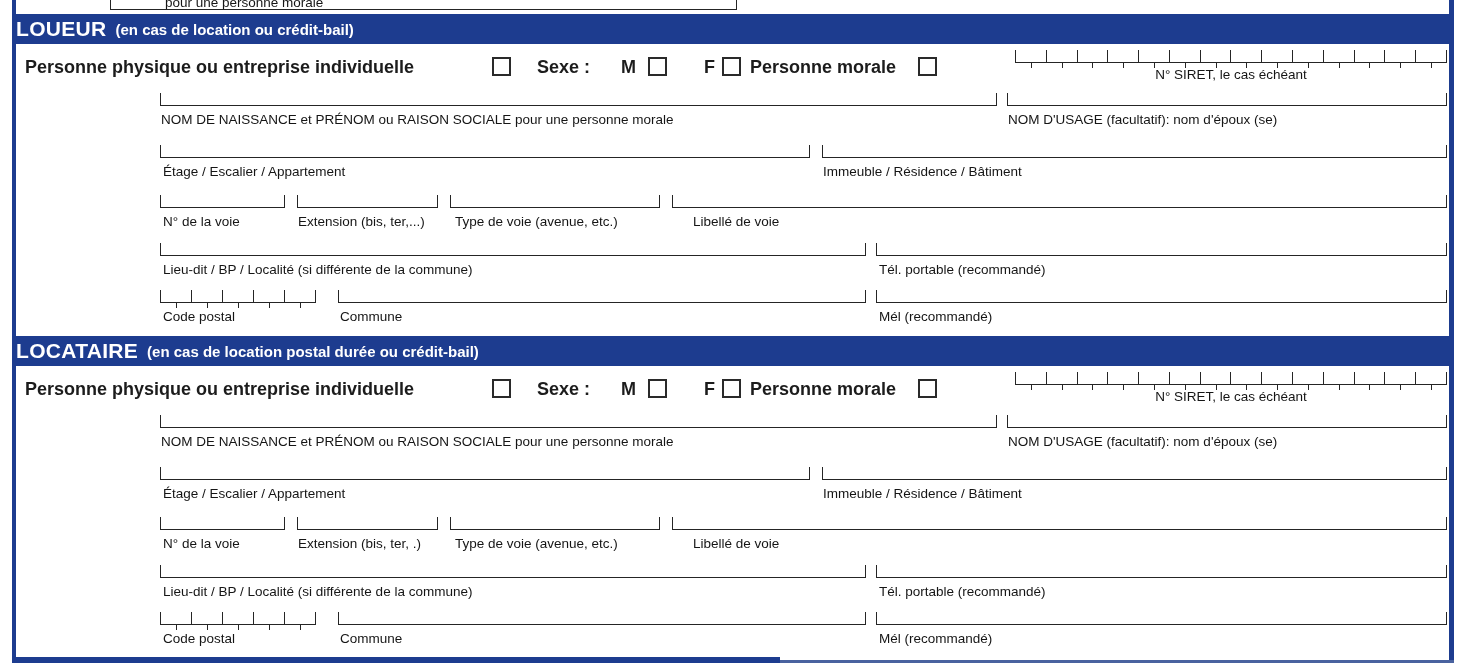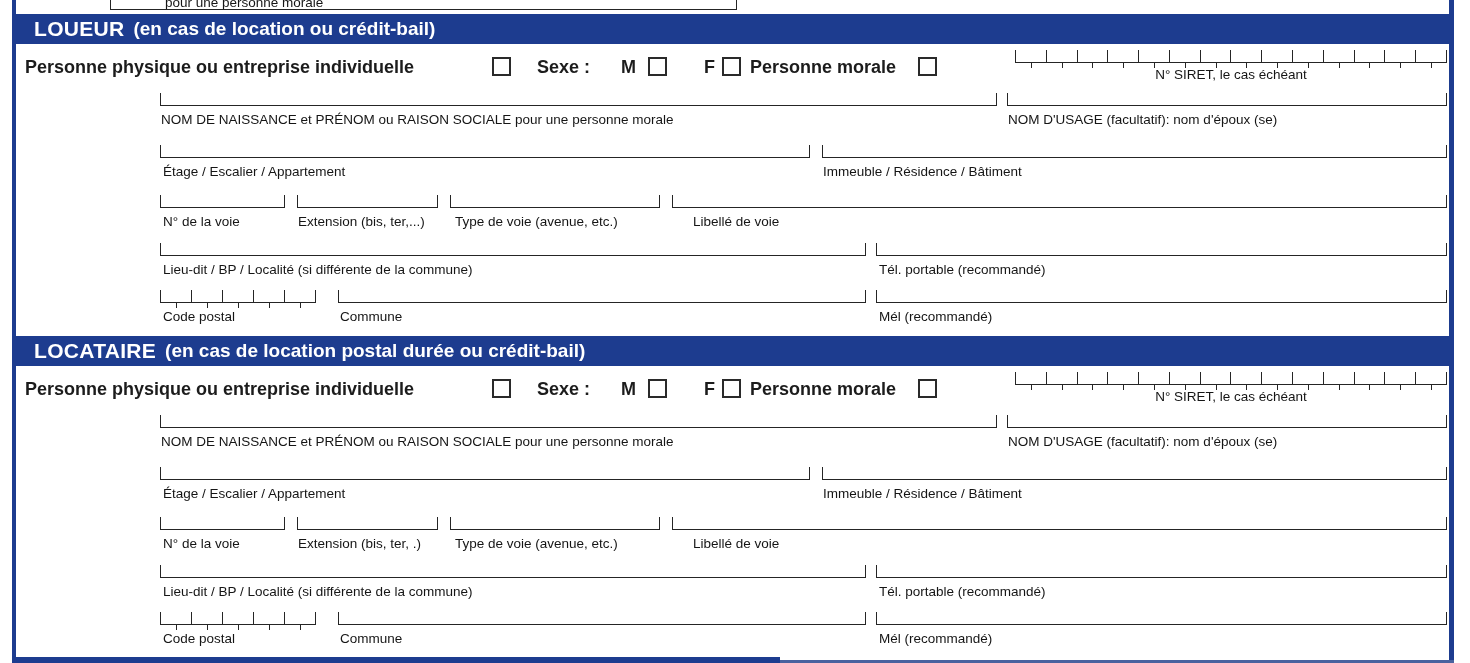--- a/index.html
+++ b/index.html
@@ -15,25 +15,25 @@
     position:relative;
     width:1470px;height:663px;
     overflow:hidden;
     background:#fff;
   }
   .vborder{position:absolute;top:0;height:663px;background:var(--blue);}
   .sec{position:absolute;left:0;width:1470px;height:322px;}
   .sec-bar{
     position:absolute;left:12px;top:0;width:1442px;height:30px;
     background:var(--blue);
-    display:flex;align-items:center;padding-left:22px;
+    display:flex;align-items:center;padding-left:4px;
     color:#fff;white-space:nowrap;
   }
   .sec-title{font-size:21px;font-weight:bold;letter-spacing:.3px;}
-  .sec-sub{font-size:19px;font-weight:bold;margin-left:9px;}
+  .sec-sub{font-size:15px;font-weight:bold;margin-left:9px;}
   .brow-text{
     position:absolute;font-size:18px;font-weight:bold;color:var(--ink);
     white-space:nowrap;line-height:20px;
   }
   .cbx{
     position:absolute;width:19px;height:19px;
     border:2px solid #2a2a2a;background:#fff;
   }
   .fline{
     position:absolute;height:13px;

